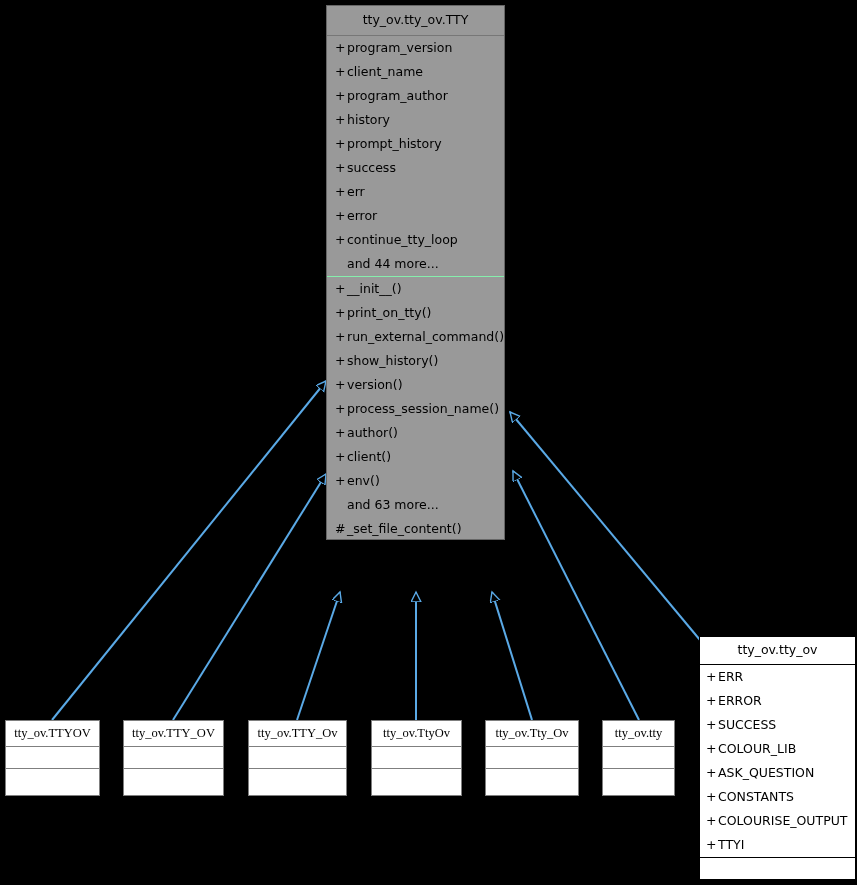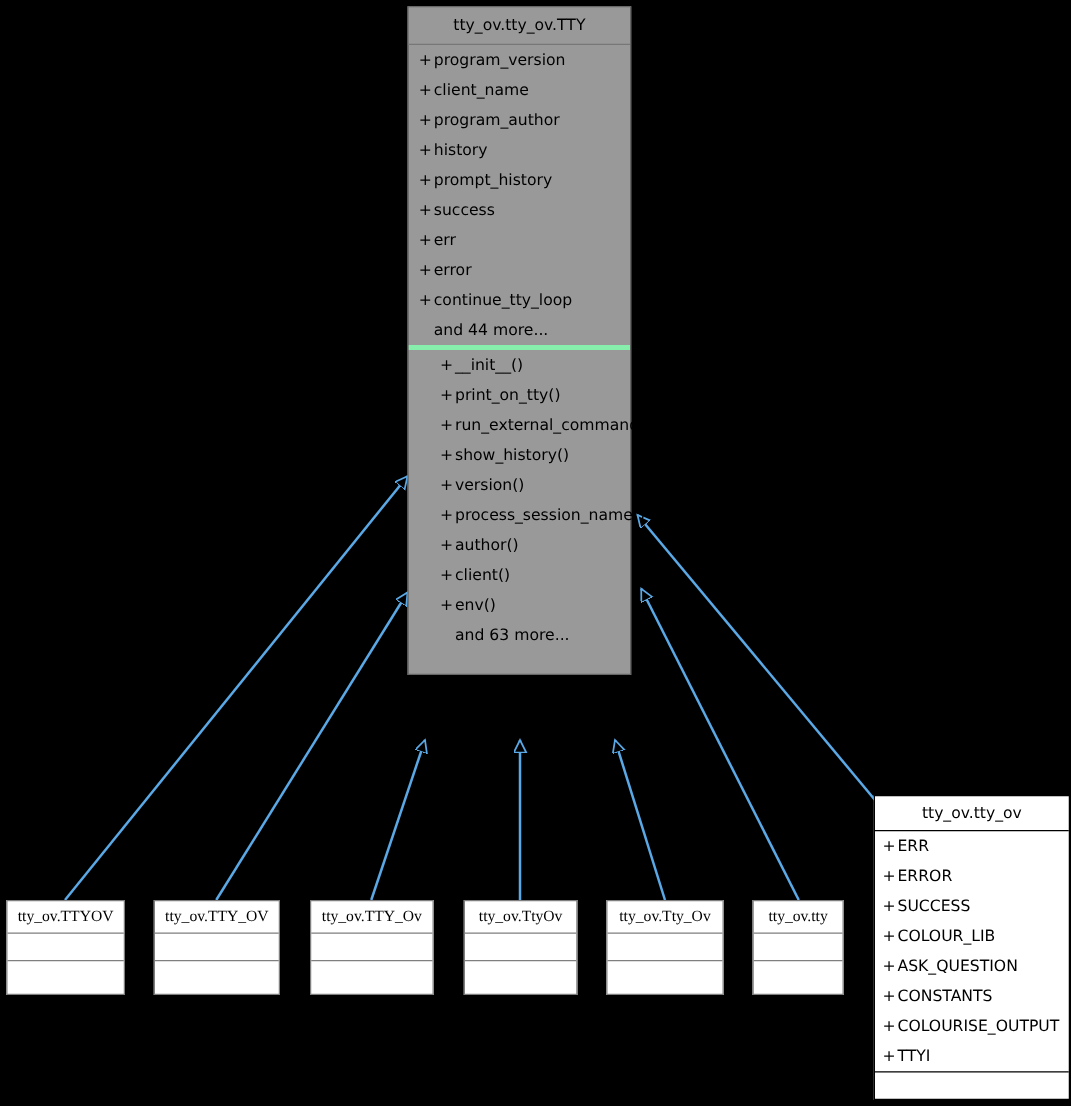--- a/index.html
+++ b/index.html
@@ -59,25 +59,24 @@
     font-size: 12.5px;
   }
   .module .box-title {
     border-bottom: 1px solid #000000;
     padding: 7px 4px 7px 4px;
   }
   .compartment {
     box-sizing: border-box;
   }
   .main .compartment {
-    border-bottom: 4px solid #86efac;
+    border-bottom: 1px solid #86efac;
   }
   .main .compartment.last {
     border-bottom: none;
-    margin-left: 17px;
   }
   .leaf .compartment {
     border-bottom: 1px solid #7f7f7f;
   }
   .leaf .compartment.last {
     border-bottom: none;
   }
   .module .compartment {
     border-bottom: 1px solid #000000;
   }
@@ -142,20 +141,21 @@
       <div class="member"><span class="vis">+</span><span>__init__()</span></div>
       <div class="member"><span class="vis">+</span><span>print_on_tty()</span></div>
       <div class="member"><span class="vis">+</span><span>run_external_command()</span></div>
       <div class="member"><span class="vis">+</span><span>show_history()</span></div>
       <div class="member"><span class="vis">+</span><span>version()</span></div>
       <div class="member"><span class="vis">+</span><span>process_session_name()</span></div>
       <div class="member"><span class="vis">+</span><span>author()</span></div>
       <div class="member"><span class="vis">+</span><span>client()</span></div>
       <div class="member"><span class="vis">+</span><span>env()</span></div>
       <div class="member"><span class="vis"></span><span>and 63 more...</span></div>
+      <div class="member"><span class="vis">#</span><span>_set_file_content()</span></div>
     </div>
 </div>
 
 <div class="uml-box leaf" style="left:5px; top:720px; width:95px; height:76px;">
   <div class="box-title">tty_ov.TTYOV</div>
   <div class="compartment empty-compartment"></div>
   <div class="compartment last empty-compartment"></div>
 </div>
 
 <div class="uml-box leaf" style="left:123px; top:720px; width:101px; height:76px;">

